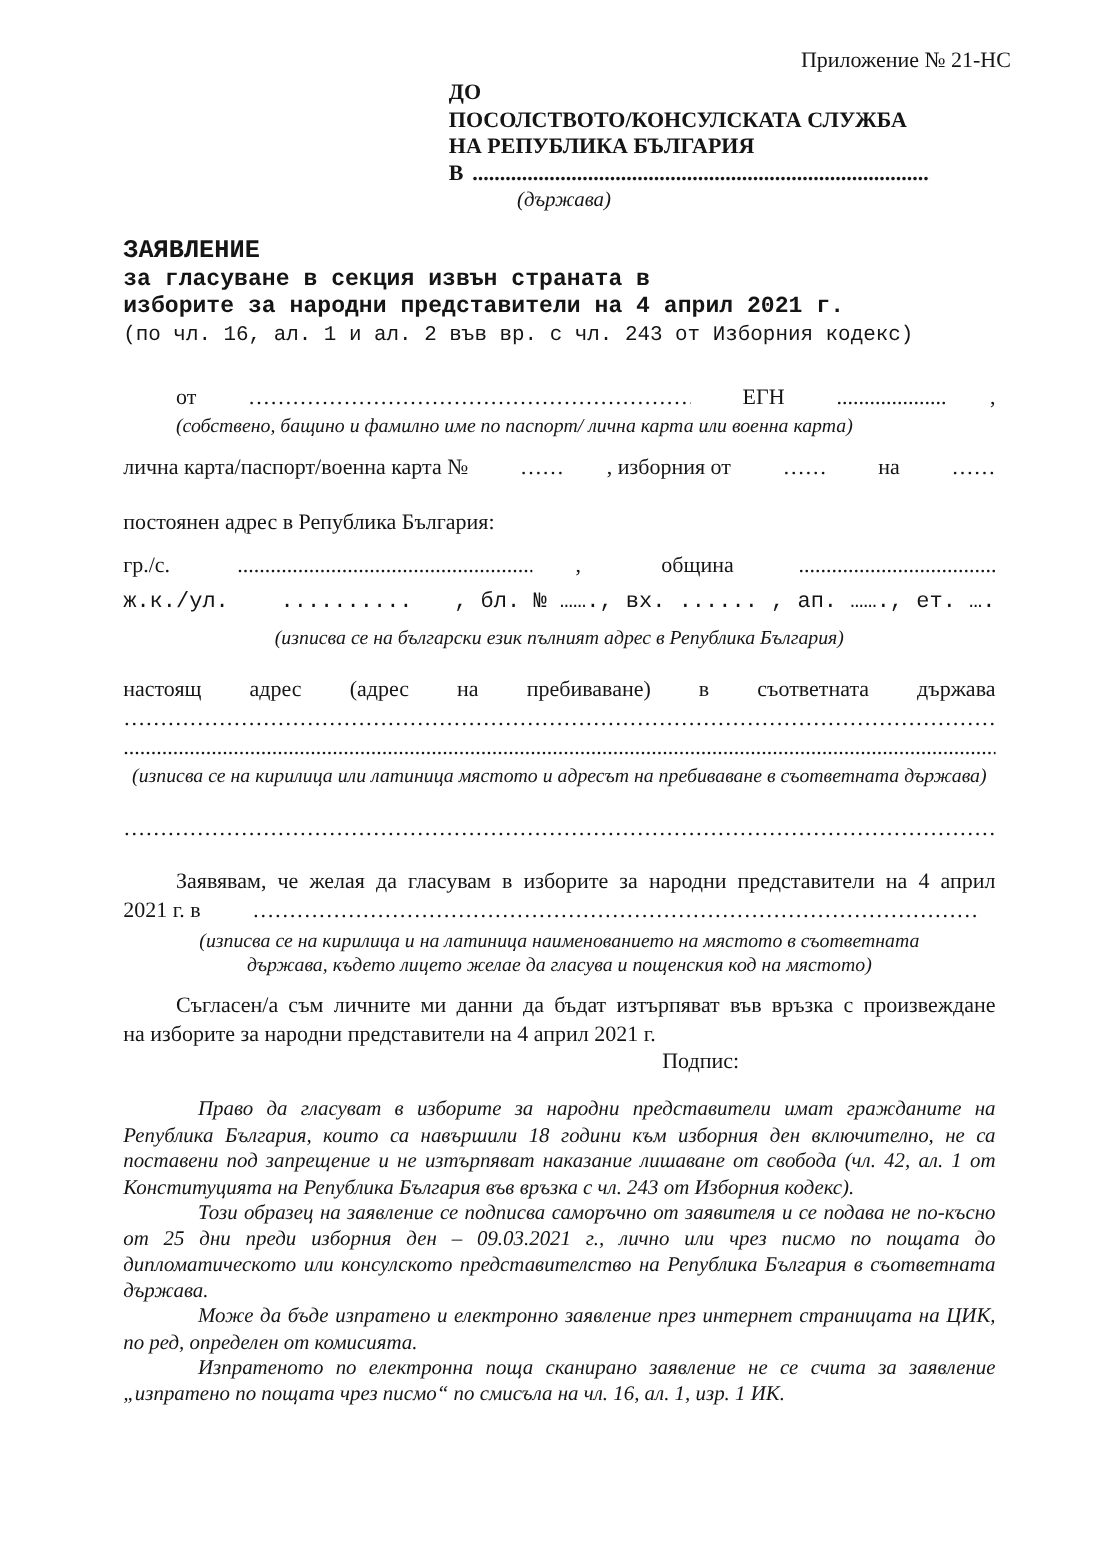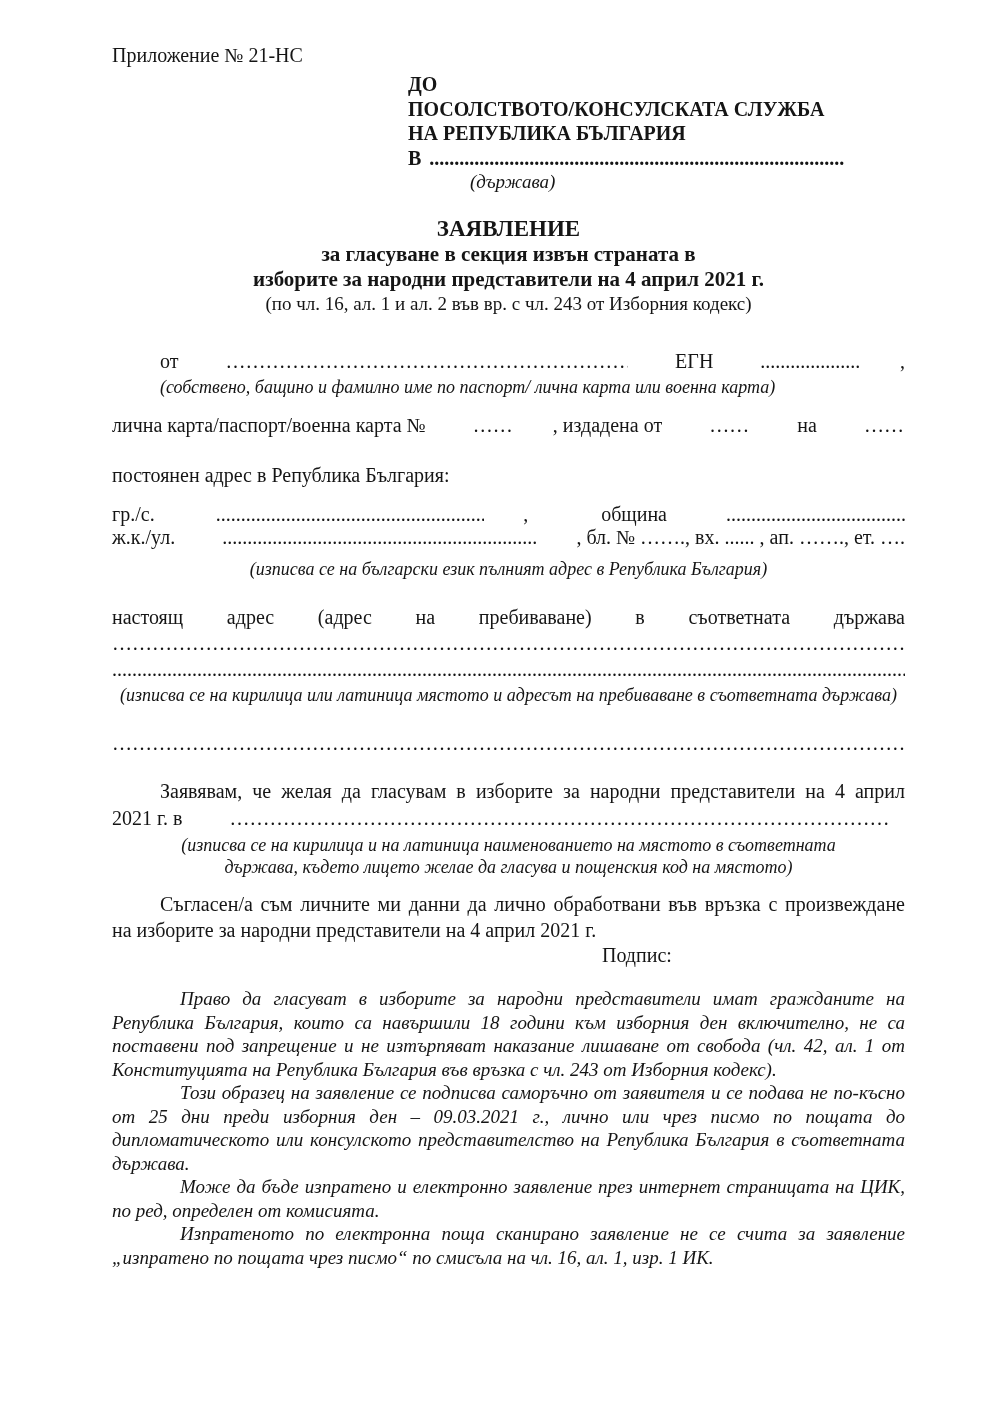--- a/index.html
+++ b/index.html
@@ -8,26 +8,26 @@
     position:relative;
     width:1000px; height:1415px;
     margin:0 auto;
     background:#ffffff;
     color:#151515;
     font-family:"Liberation Serif","DejaVu Serif",serif;
     font-size:20px;
     padding:44px 95px 30px 112px;
     overflow:hidden;
   }
-  .annex { text-align:left; line-height:22px; margin-right:-14px; }
+  .annex { text-align:right; line-height:22px; margin-right:-14px; }
   .addressee { margin-left:296px; margin-top:6px; width:437px; }
   .addressee .ln { font-weight:bold; line-height:24.5px; }
   .addressee .vrow { display:flex; align-items:baseline; font-weight:bold; line-height:24.5px; }
   .country-note { font-style:italic; font-size:19px; padding-left:62px; margin-top:1px; }
-  .titleblock { text-align:center; margin-top:22px; }
+  .titleblock { margin-top:22px;font-family:Liberation Mono, monospace; }
   .t-main { font-weight:bold; font-size:23px; line-height:27px; }
   .t-sub  { font-weight:bold; font-size:21px; line-height:25px; }
   .t-ref  { font-size:19px; line-height:24px; }
   .row { display:flex; align-items:baseline; white-space:nowrap;gap:39px; }
   .dots { flex:1 1 0; overflow:hidden; white-space:nowrap; }
   .f4 { flex-grow:4; } .f3 { flex-grow:3; } .f2 { flex-grow:2; } .f1 { flex-grow:1; }
   .indent48 { padding-left:48px; }
   .note { font-style:italic; font-size:18px; line-height:22px; }
   .center { text-align:center; }
   .mt-id { margin-top:15px; }
@@ -71,37 +71,37 @@
     <span class="dots f4">………………………………………………………………………………………………………………………………………............................................................................</span>
     <span class="gapL gapR">ЕГН</span>
     <span class="dots f1">..........................................................................................................................................................................................................</span>
     <span>,</span>
   </div>
   <div class="note indent48" style="margin-top:3px;">(собствено, бащино и фамилно име по паспорт/ лична карта или военна карта)</div>
 
   <div class="row mt-id" style="margin-top:16px;text-align:right;">
     <span class="gapR">лична карта/паспорт/военна карта №</span>
     <span class="dots f1">………………………………………………………………………………………………………………………………………............................................................................</span>
-    <span class="gapR">, издадена от</span>
+    <span class="gapR">, изборния от</span>
     <span class="dots f1">………………………………………………………………………………………………………………………………………............................................................................</span>
     <span class="gapL gapR">на</span>
     <span class="dots f1">………………………………………………………………………………………………………………………………………............................................................................</span>
   </div>
 
   <div style="margin-top:27px;">постоянен адрес в Република България:</div>
 
   <div class="row" style="margin-top:16px;">
     <span class="citylabel">гр./с.</span>
     <span class="dots f3">..........................................................................................................................................................................................................</span>
     <span>,</span>
     <span class="muni">община</span>
     <span class="dots f2">..........................................................................................................................................................................................................</span>
   </div>
 
-  <div class="row" style="">
+  <div class="row" style="margin-top:10px;font-family:Liberation Mono, monospace;">
     <span class="gapR">ж.к./ул.</span>
     <span class="dots f1">..........................................................................................................................................................................................................</span>
     <span>, бл. № ……., вх. ...... , ап. ……., ет. ….</span>
   </div>
 
   <div class="note center" style="margin-top:9px;">(изписва се на български език пълният адрес в Република България)</div>
 
   <div class="jlast" style="margin-top:24px; line-height:26px;">настоящ адрес (адрес на пребиваване) в съответната държава</div>
   <div class="dotline">………………………………………………………………………………………………………………………………………............................................................................</div>
   <div class="dotline">..........................................................................................................................................................................................................</div>
@@ -111,21 +111,21 @@
     <span class="dots f1">………………………………………………………………………………………………………………………………………............................................................................</span>
   </div>
 
   <div class="jlast indent48" style="margin-top:23px; line-height:27px;">Заявявам, че желая да гласувам в изборите за народни представители на 4 април</div>
   <div class="row" style="line-height:27px;">
     <span class="gapR">2021 г. в</span>
     <span class="dots f1" style="margin-right:14px;">………………………………………………………………………………………………………………………………………............................................................................</span>
   </div>
   <div class="note center declare-note">(изписва се на кирилица и на латиница наименованието на мястото в съответната държава, където лицето желае да гласува и пощенския код на мястото)</div>
 
-  <div class="jlast indent48" style="margin-top:13px; line-height:26px;">Съгласен/а съм личните ми данни да лично обработвани във връзка с произвеждане</div>
+  <div class="jlast indent48" style="margin-top:13px; line-height:26px;">Съгласен/а съм личните ми данни да бъдат изтърпяват във връзка с произвеждане</div>
   <div style="line-height:26px;">на изборите за народни представители на 4 април 2021 г.</div>
 
   <div class="signature">Подпис:</div>
 
   <div class="legal">
     <p>Право да гласуват в изборите за народни представители имат гражданите на Република България, които са навършили 18 години към изборния ден включително, не са поставени под запрещение и не изтърпяват наказание лишаване от свобода (чл. 42, ал. 1 от Конституцията на Република България във връзка с чл. 243 от Изборния кодекс).</p>
     <p>Този образец на заявление се подписва саморъчно от заявителя и се подава не по-късно от 25 дни преди изборния ден – 09.03.2021 г., лично или чрез писмо по пощата до дипломатическото или консулското представителство на Република България в съответната държава.</p>
     <p>Може да бъде изпратено и електронно заявление през интернет страницата на ЦИК, по ред, определен от комисията.</p>
     <p>Изпратеното по електронна поща сканирано заявление не се счита за заявление „изпратено по пощата чрез писмо“ по смисъла на чл. 16, ал. 1, изр. 1 ИК.</p>
   </div>

